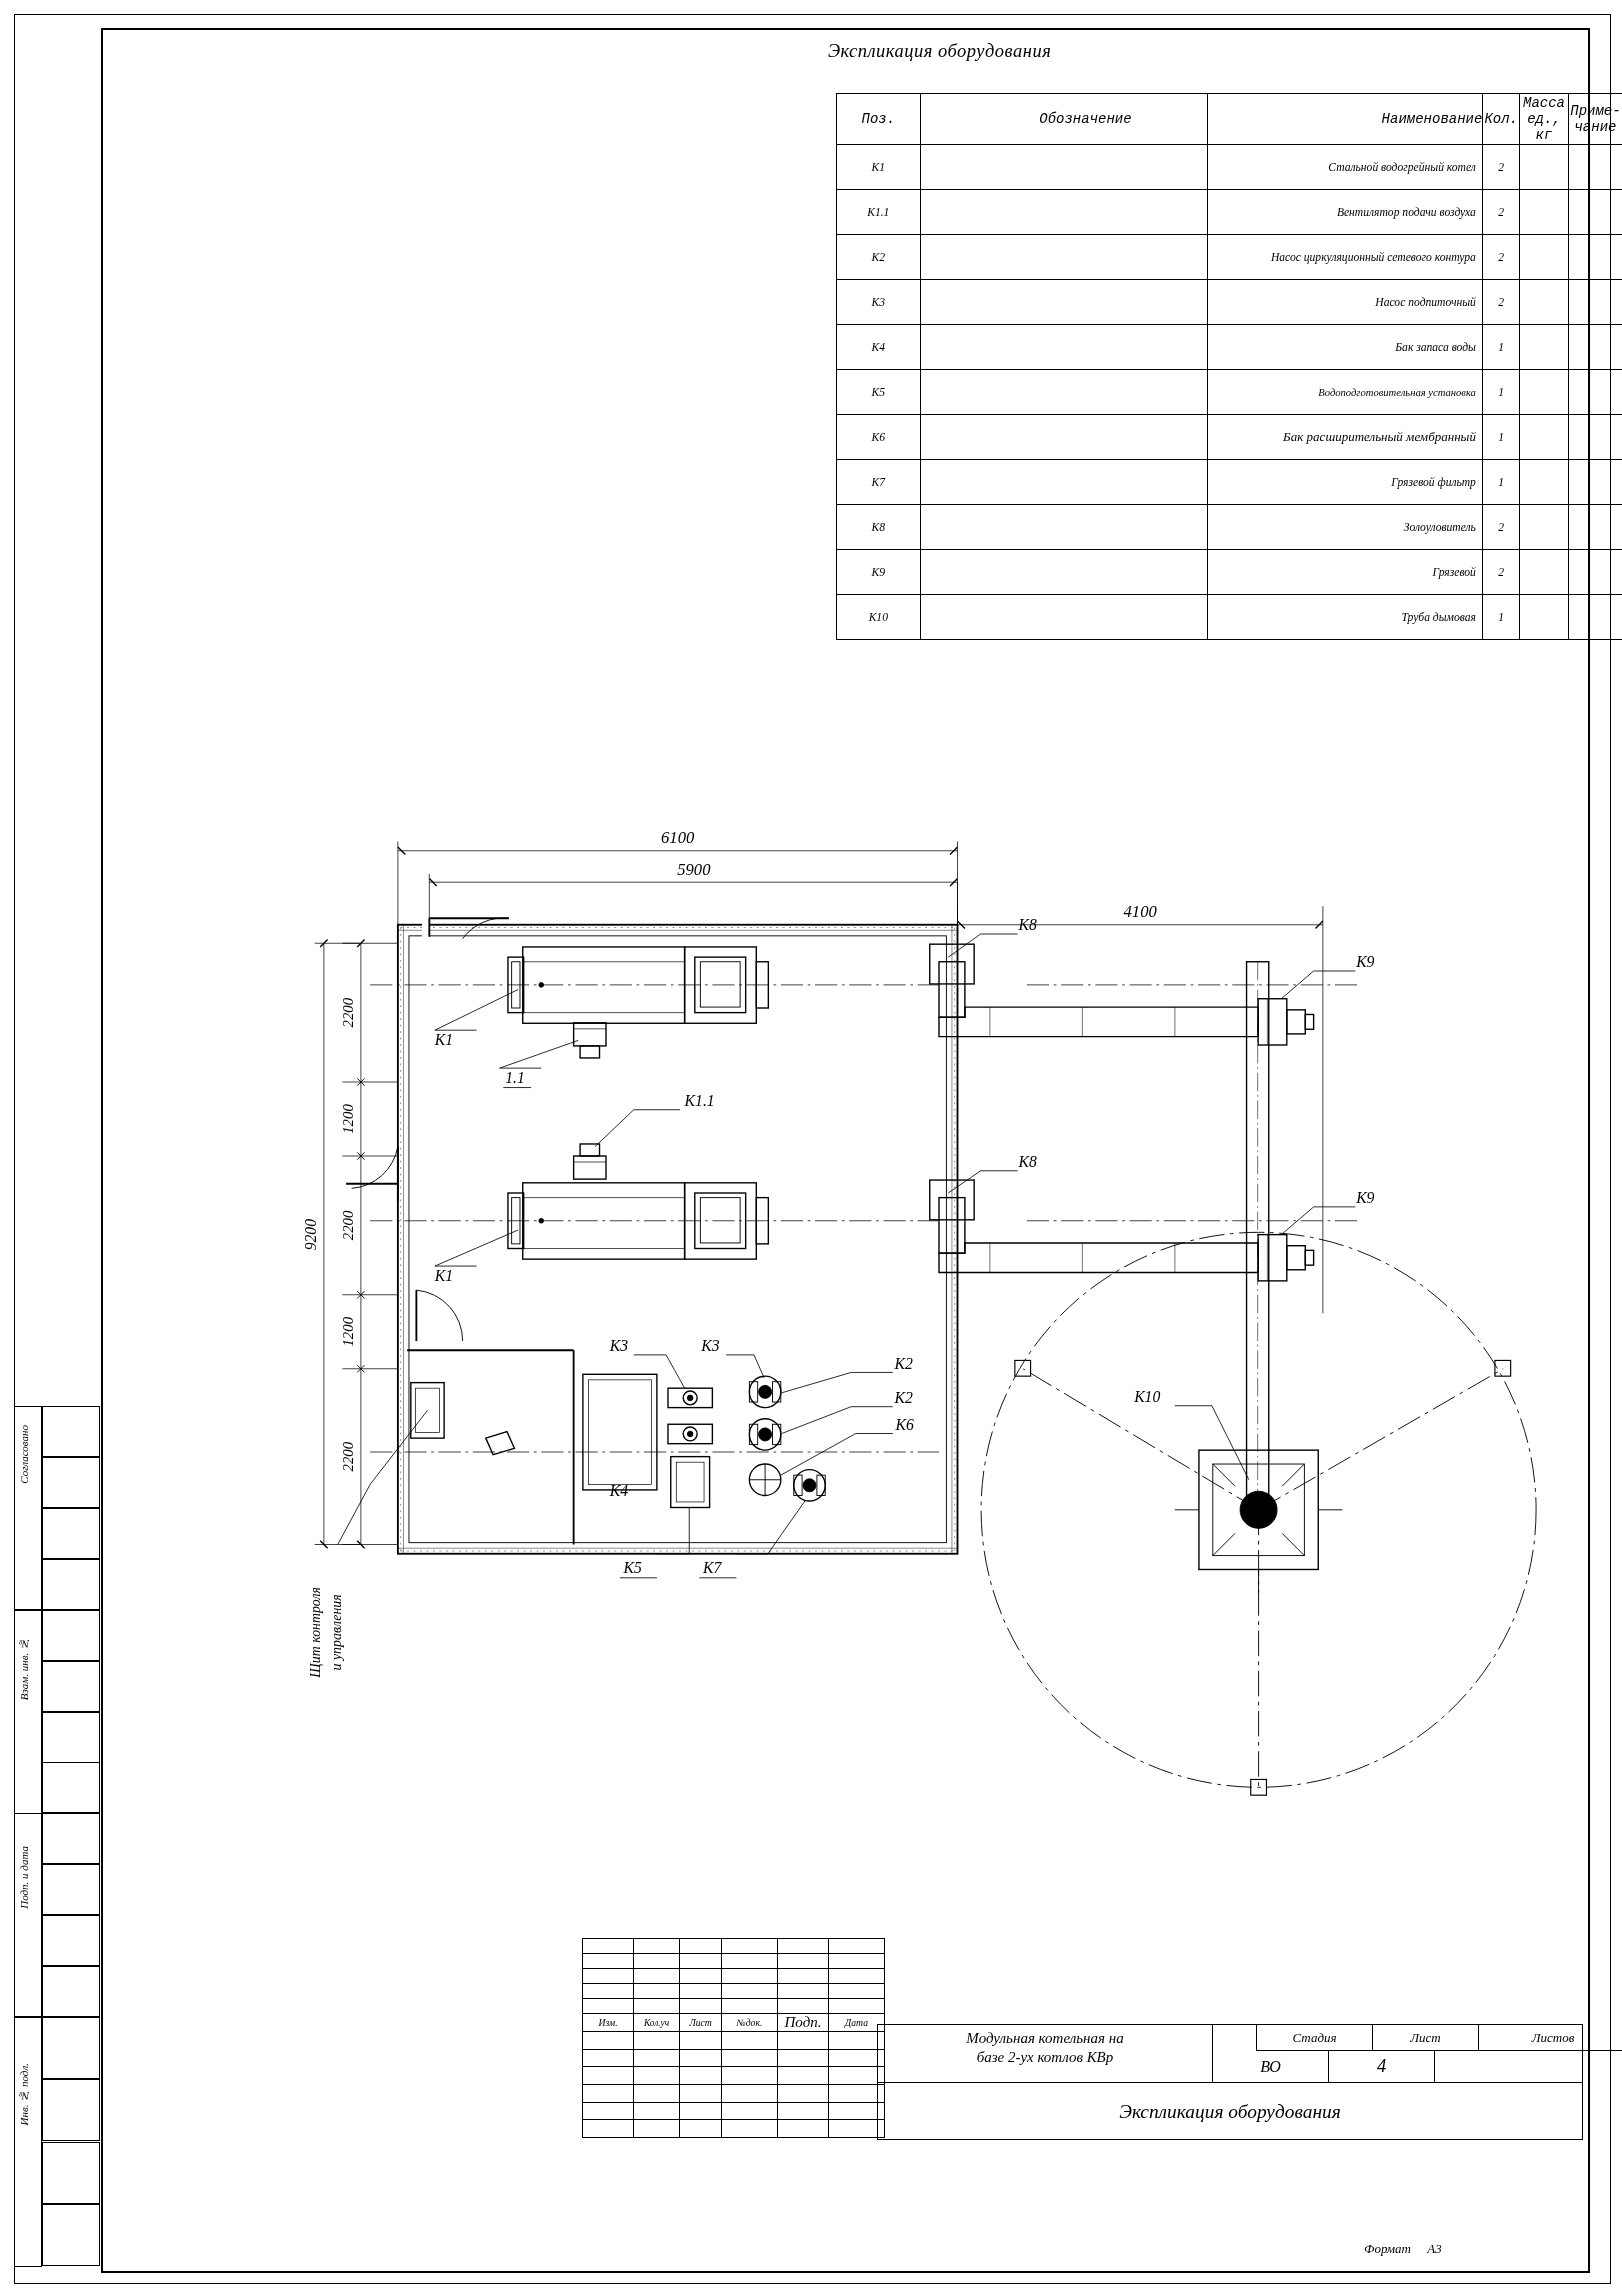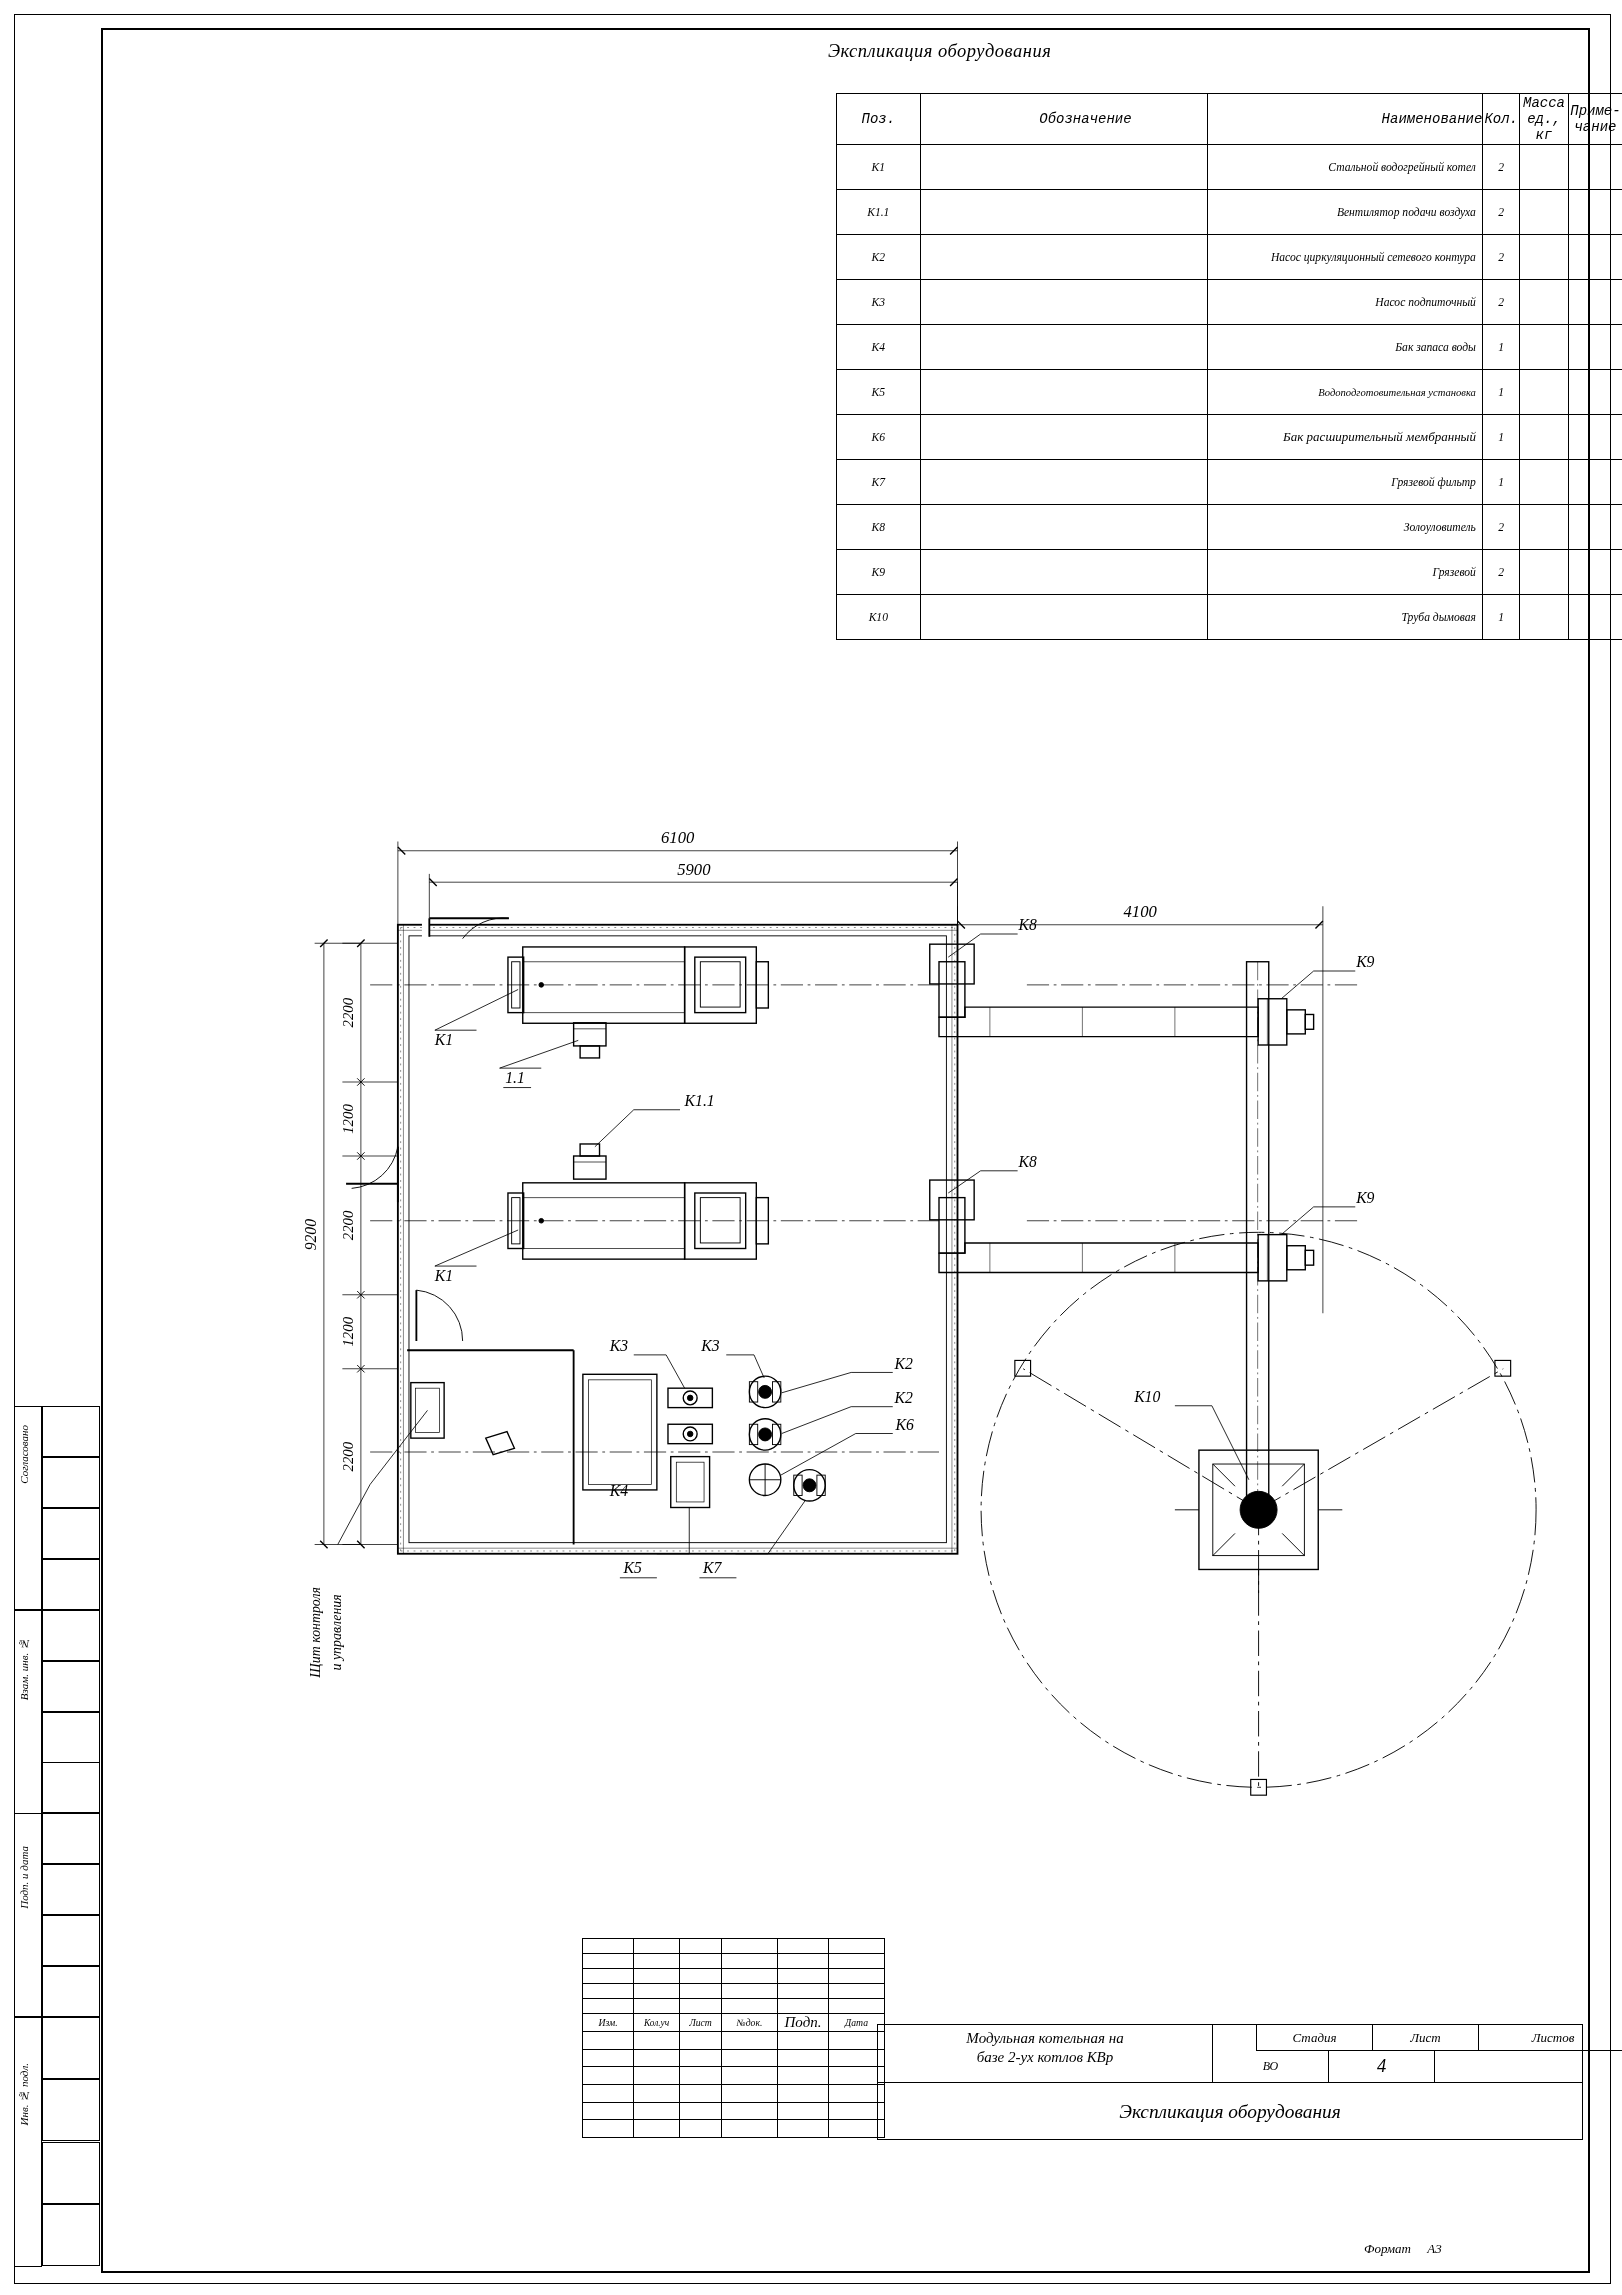--- a/index.html
+++ b/index.html
@@ -642,21 +642,21 @@
                   box-sizing:border-box;text-align:center;line-height:27px;font-style:italic;
                   font-family:'Liberation Serif',serif;font-size:13px;">Лист</div>
       <div style="position:absolute;left:222px;top:0;width:149px;height:27px;border-left:0.9px solid #000;border-bottom:0.9px solid #000;
                   box-sizing:border-box;text-align:center;line-height:27px;font-style:italic;
                   font-family:'Liberation Serif',serif;font-size:13px;">Листов</div>
     </div>
 
     <div style="position:absolute;left:630px;top:113px;width:371px;height:31px;">
       <div style="position:absolute;left:0;top:0;width:116px;height:31px;border-left:0.9px solid #000;
                   box-sizing:border-box;text-align:center;line-height:31px;font-style:italic;
-                  font-family:'Liberation Serif',serif;font-size:12px;">ВО</div>
+                  font-family:'Liberation Serif',serif;font-size:16px;">ВО</div>
       <div style="position:absolute;left:116px;top:0;width:106px;height:31px;border-left:0.9px solid #000;
                   box-sizing:border-box;text-align:center;line-height:31px;font-style:italic;
                   font-family:'Liberation Serif',serif;font-size:18.5px;">4</div>
       <div style="position:absolute;left:222px;top:0;width:149px;height:31px;border-left:0.9px solid #000;
                   box-sizing:border-box;text-align:center;line-height:31px;font-style:italic;
                   font-family:'Liberation Serif',serif;font-size:18.5px;"></div>
     </div>
 
     <div style="position:absolute;left:295px;top:145px;width:706px;height:57px;display:flex;
                 align-items:center;justify-content:center;font-style:italic;

